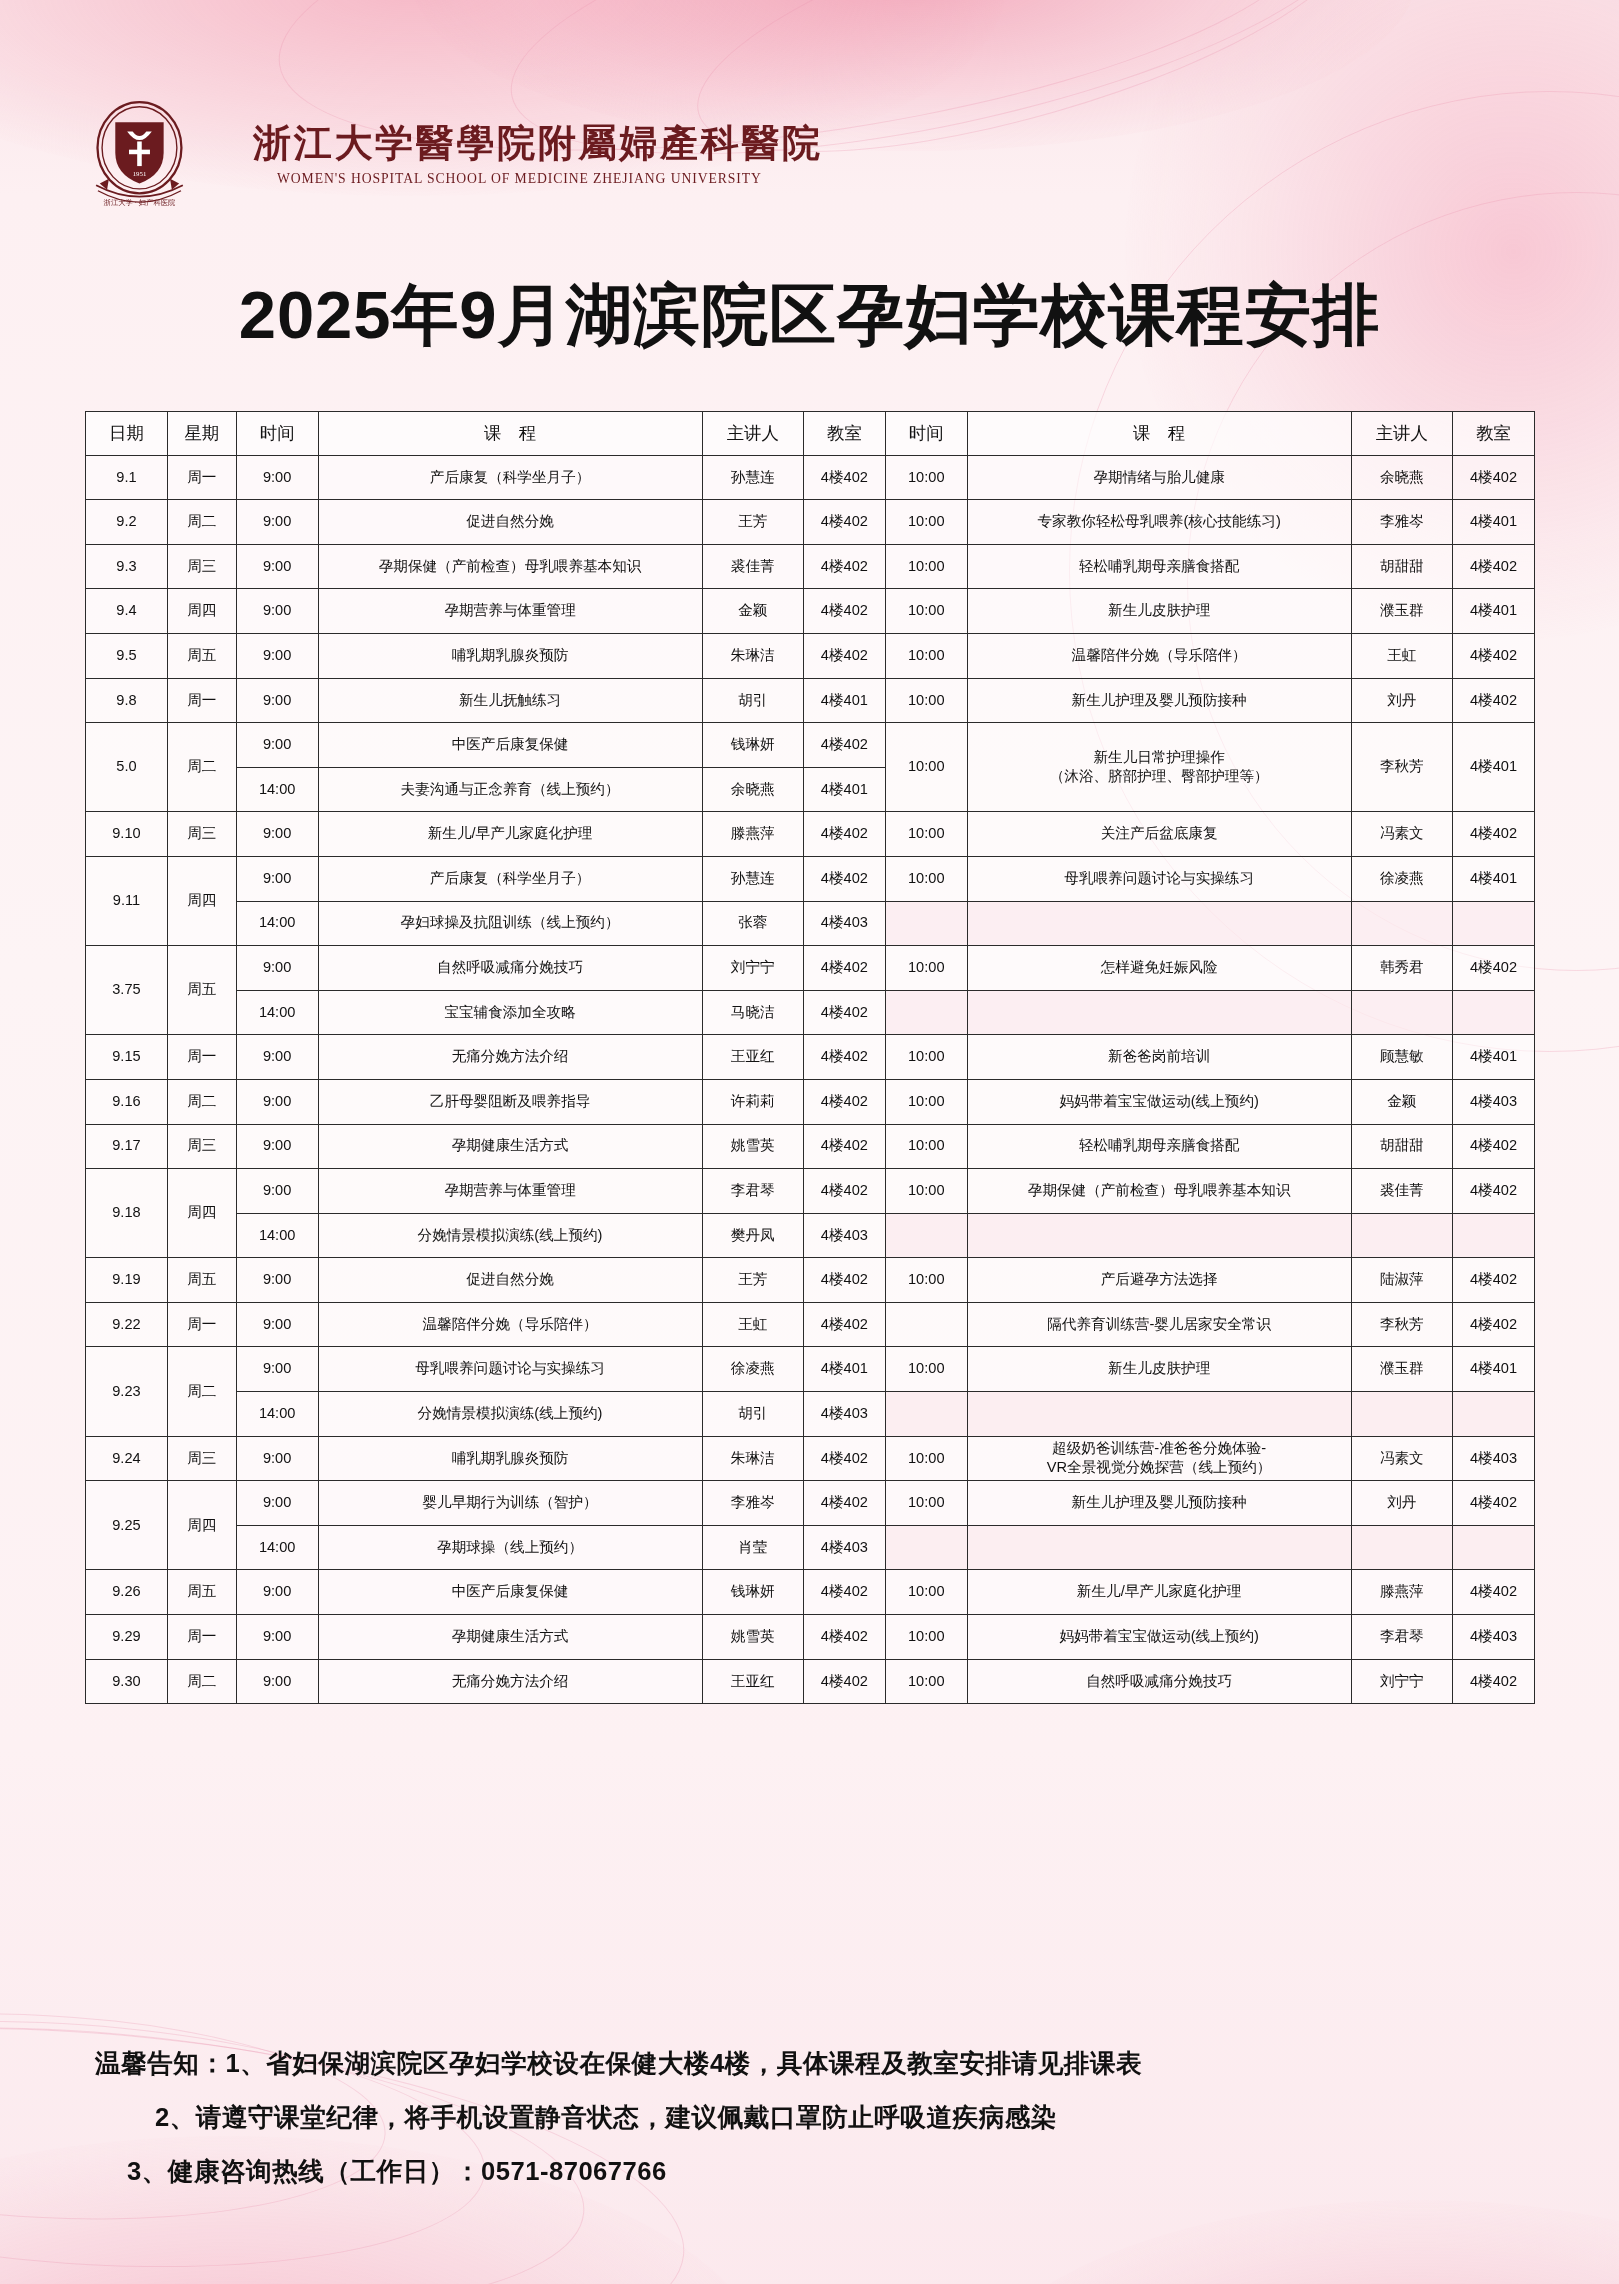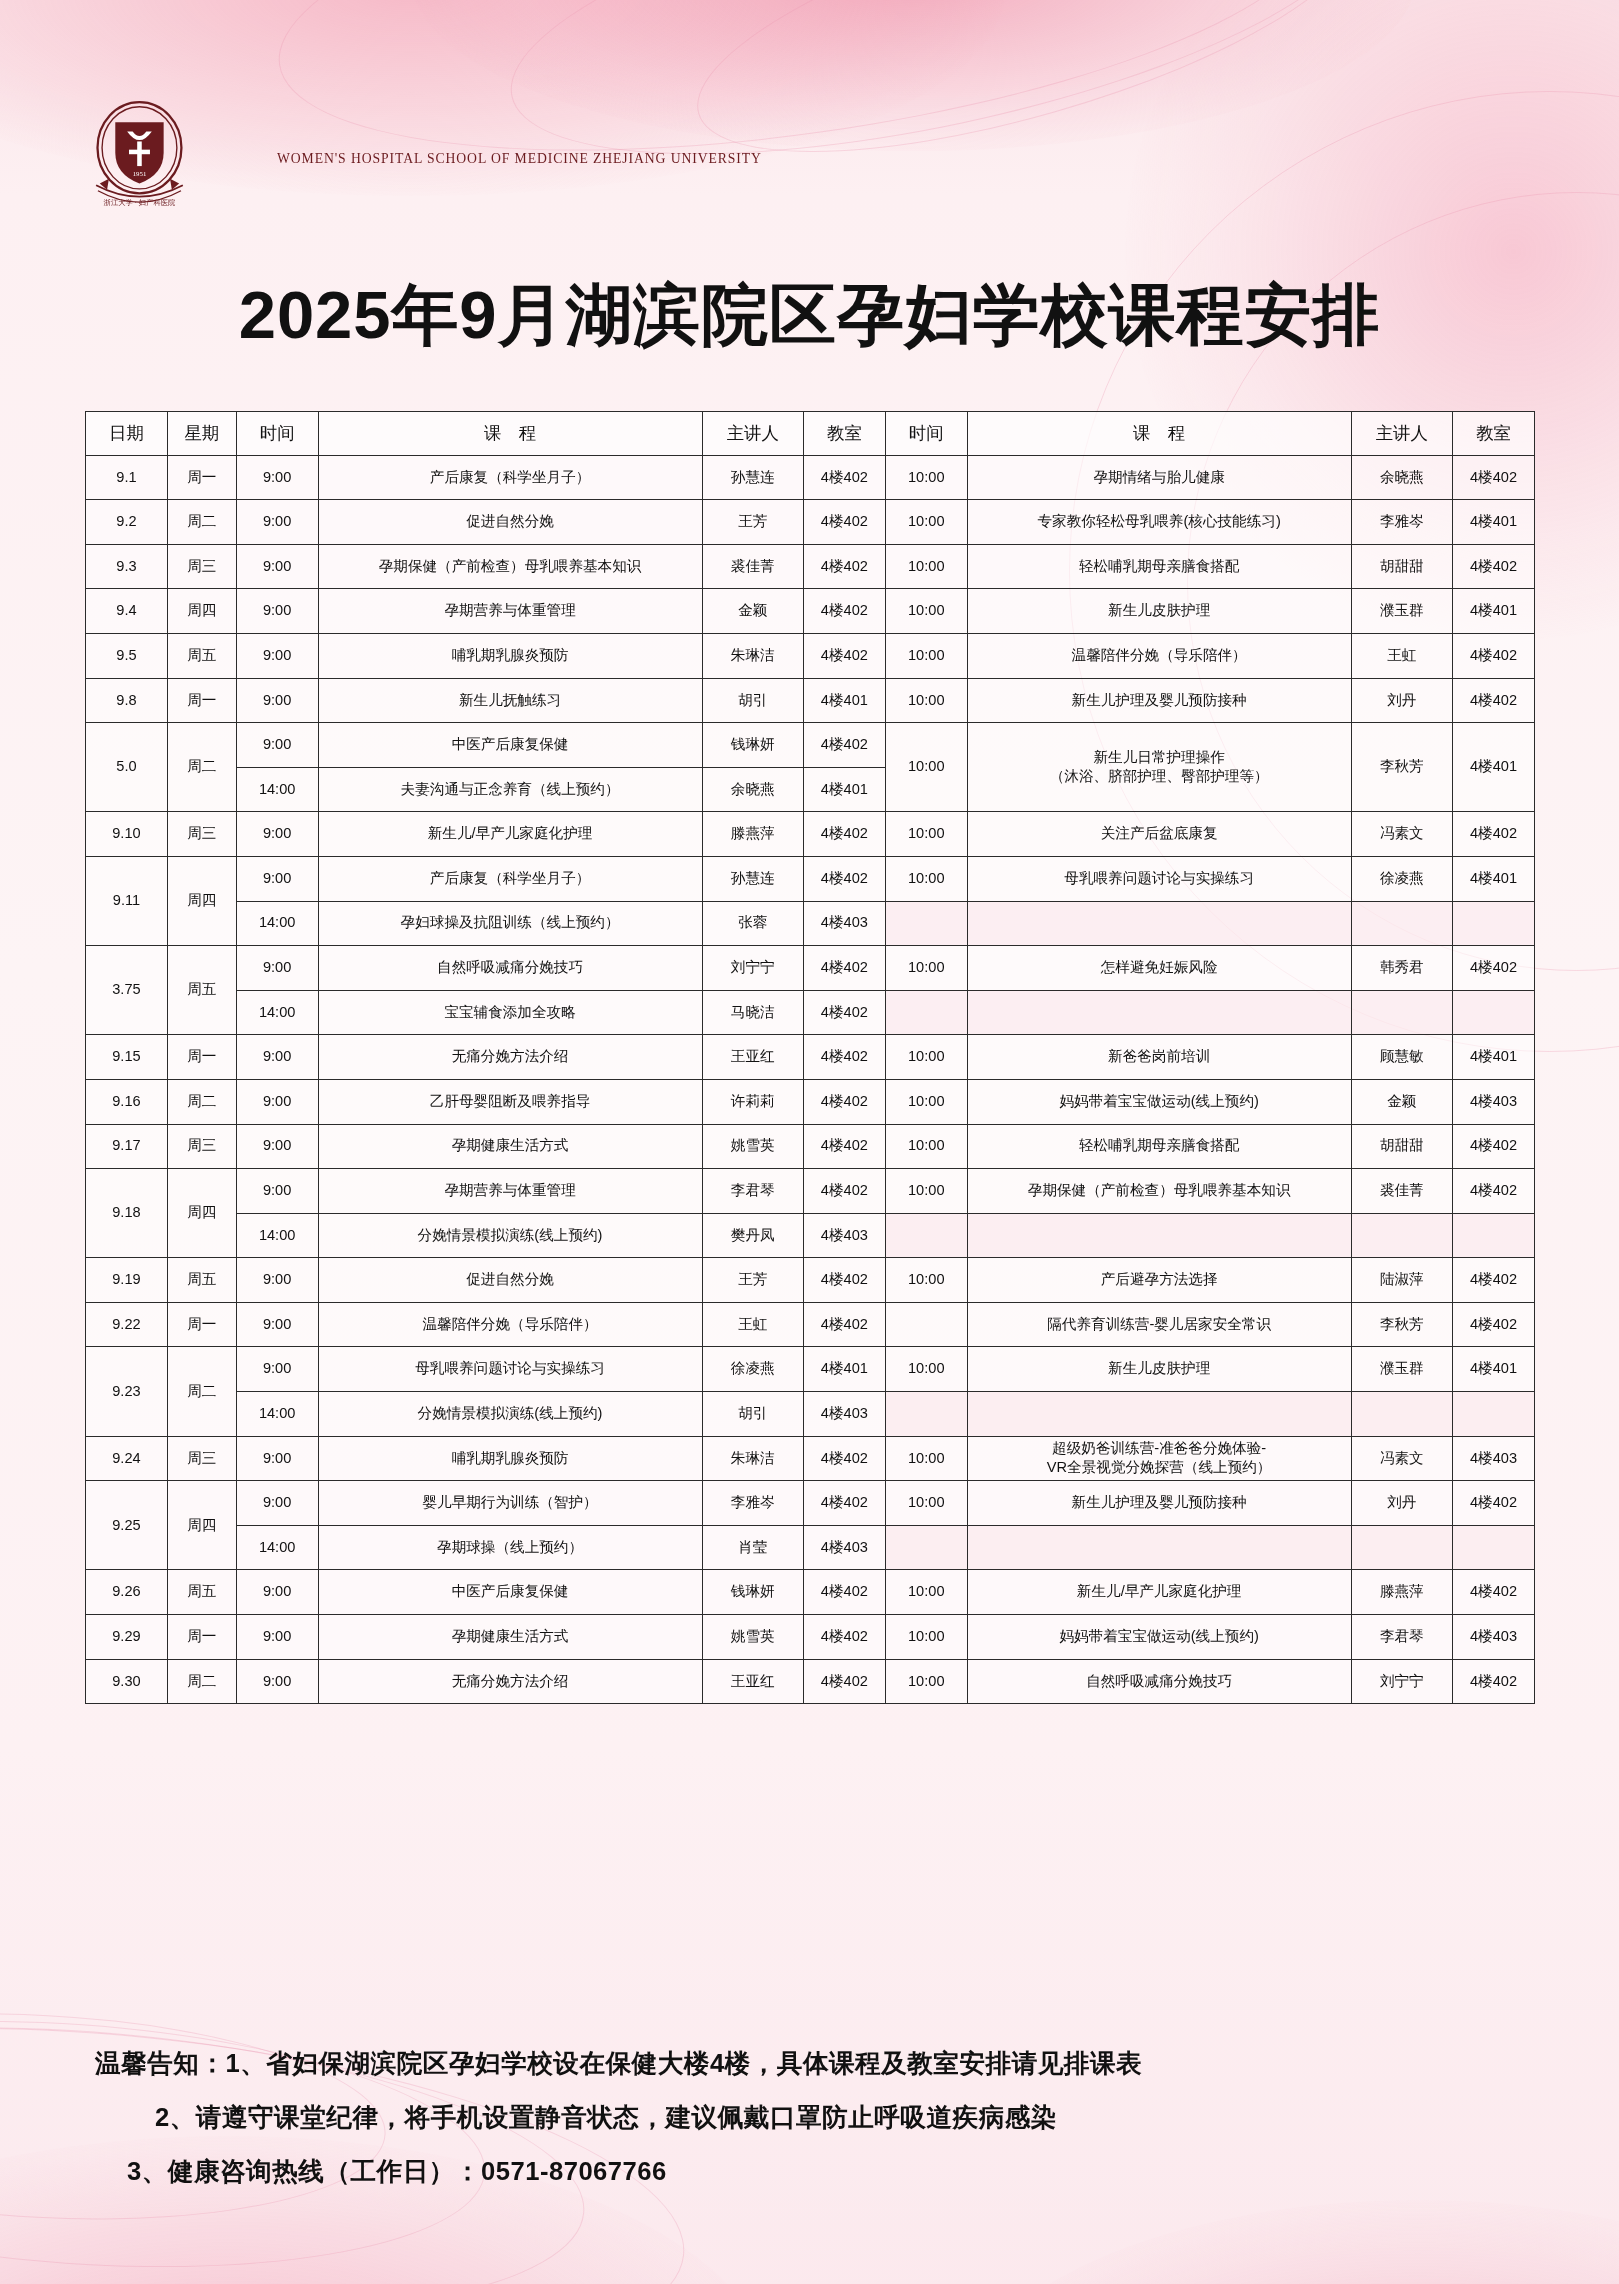--- a/index.html
+++ b/index.html
@@ -216,20 +216,21 @@
         <path d="M92 122 L138 122 L138 132 L92 132 Z" fill="#ffffff"></path>
         <text x="115" y="180" font-size="15" fill="#ffffff" text-anchor="middle" font-family="Liberation Serif, serif">1951</text>
         <path d="M20 200 Q115 250 210 200" fill="none" stroke="#6b1b1f" stroke-width="4"></path>
         <path d="M24 212 Q115 262 206 212" fill="none" stroke="#6b1b1f" stroke-width="3"></path>
         <text x="115" y="243" font-size="16" fill="#6b1b1f" text-anchor="middle" font-family="Liberation Serif, serif">浙江大学 · 妇产科医院</text>
         <path d="M28 196 L48 186 L44 210 Z" fill="#6b1b1f"></path>
         <path d="M202 196 L182 186 L186 210 Z" fill="#6b1b1f"></path>
       </svg>
     </div>
     <div>
+      <div class="logo-text-cn">浙江大学醫學院附屬婦產科醫院</div>
       <div class="logo-text-en">WOMEN'S HOSPITAL SCHOOL OF MEDICINE ZHEJIANG UNIVERSITY</div>
     </div>
   </div>
 
   <div class="title">2025年9月湖滨院区孕妇学校课程安排</div>
 
   <div class="table-wrap">
     <table class="sched">
       <thead>
         <tr>

